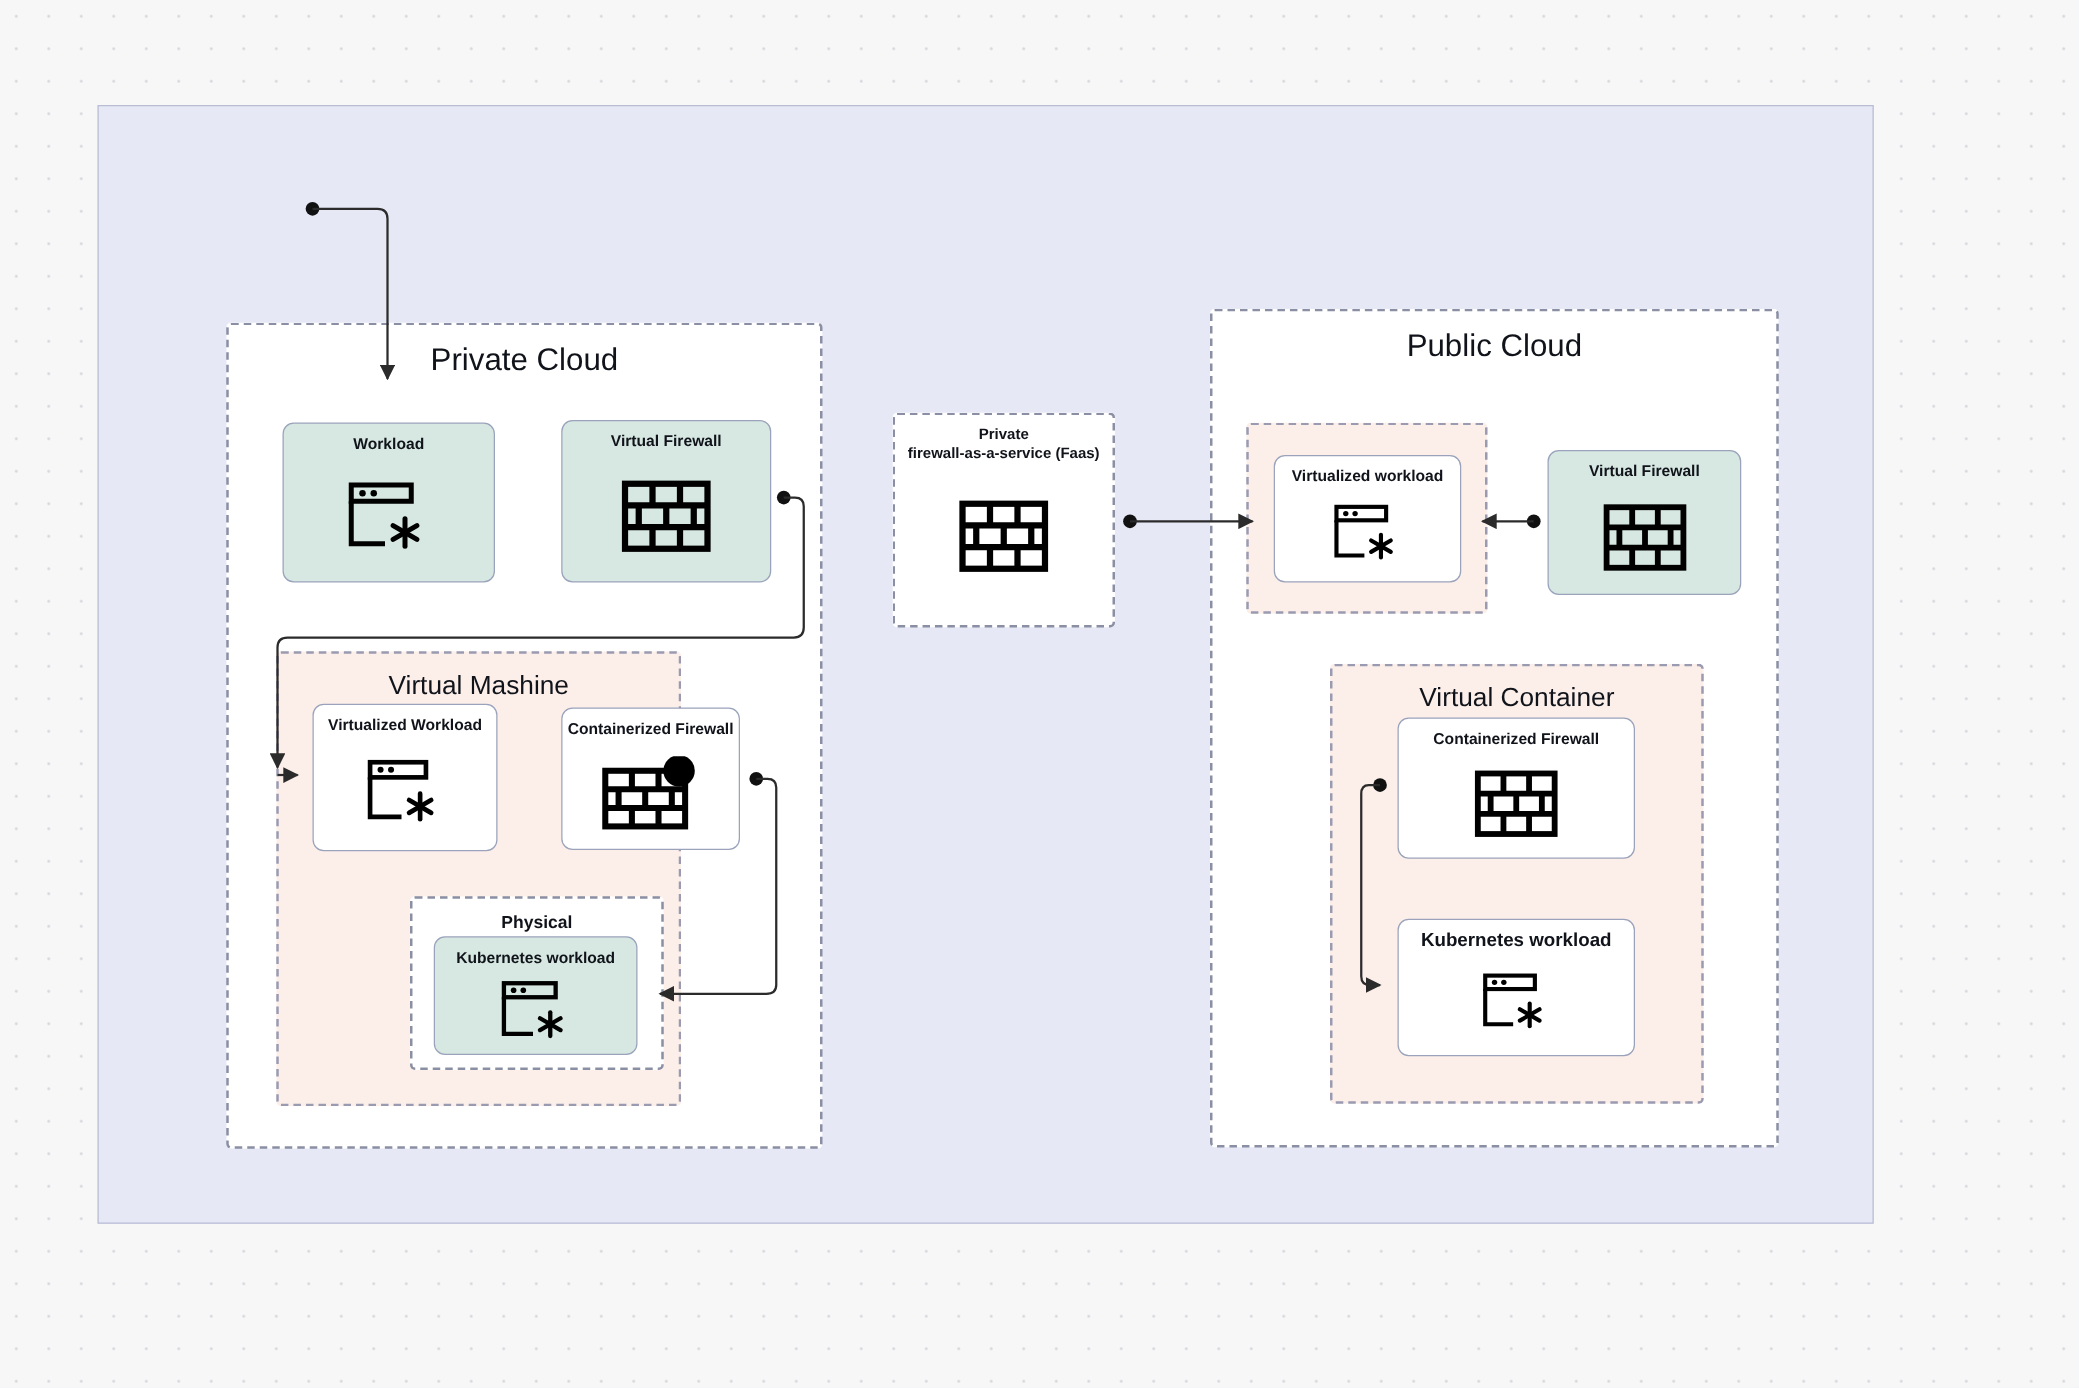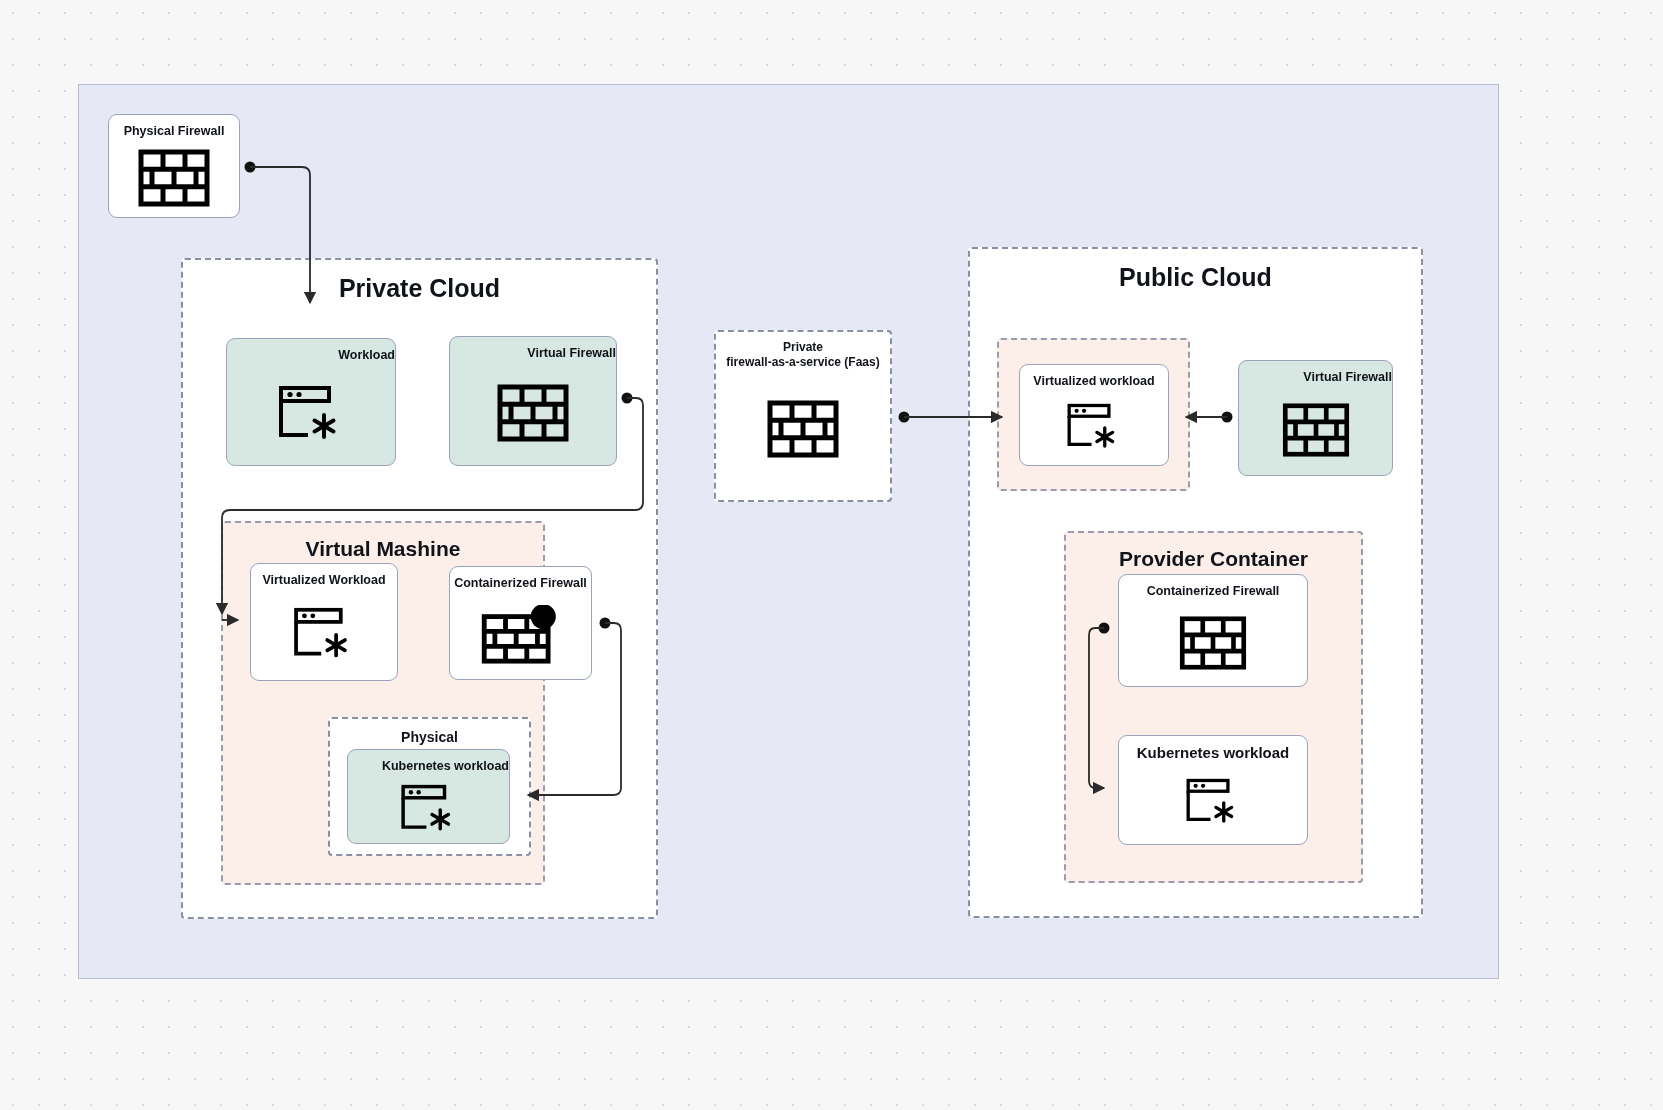--- a/index.html
+++ b/index.html
@@ -42,39 +42,39 @@
   .dashed-box.pink {
     background: #fcefea;
     border-color: #9a9ab0;
   }
   .group-title {
     position: absolute;
     left: 0;
     right: 0;
     text-align: center;
     color: #10131a;
-    font-weight: 700;
+    font-weight: 400;
   }
   .group-title.lg { font-size: 25px; top: 14px; }
   .group-title.md { font-size: 21px; top: 14px; }
   .group-title.sm { font-size: 14px; top: 10px; font-weight: 700; }
   .group-title.xs { font-size: 12px; top: 8px; font-weight: 700; line-height: 15px; }
 
   
   .node {
     position: absolute;
     border: 1px solid #9aa3bb;
     border-radius: 9px;
     box-sizing: border-box;
     background: #ffffff;
     display: flex;
     flex-direction: column;
     align-items: center;
   }
-  .node.green { background: #d6e8e1; align-items: flex-end; }
+  .node.green { background: #d6e8e1; }
   .node.white { background: #ffffff; }
   .node-label {
     margin-top: 9px;
     font-size: 12.5px;
     font-weight: 700;
     color: #10131a;
     text-align: center;
     line-height: 15px;
   }
   .node-label.big { font-size: 15px; font-weight: 700; }
@@ -95,37 +95,20 @@
     pointer-events: none;
   }
 </style>
 </head>
 <body>
 
 <div id="canvas">
 
   <div class="outer-frame"></div>
 
-  <div class="node white" style="left:108px; top:114px; width:132px; height:104px;">
-    <div class="node-label">Physical Firewall</div>
-    <div class="node-icon">
-      <svg width="72" height="58" viewBox="0 0 72 58">
-        <rect x="3" y="3" width="66" height="52" fill="none" stroke="#000" stroke-width="5"></rect>
-        <line x1="3" y1="20.3" x2="69" y2="20.3" stroke="#000" stroke-width="5"></line>
-        <line x1="3" y1="37.7" x2="69" y2="37.7" stroke="#000" stroke-width="5"></line>
-        <line x1="25" y1="3" x2="25" y2="20.3" stroke="#000" stroke-width="5"></line>
-        <line x1="47" y1="3" x2="47" y2="20.3" stroke="#000" stroke-width="5"></line>
-        <line x1="14" y1="20.3" x2="14" y2="37.7" stroke="#000" stroke-width="5"></line>
-        <line x1="36" y1="20.3" x2="36" y2="37.7" stroke="#000" stroke-width="5"></line>
-        <line x1="58" y1="20.3" x2="58" y2="37.7" stroke="#000" stroke-width="5"></line>
-        <line x1="25" y1="37.7" x2="25" y2="55" stroke="#000" stroke-width="5"></line>
-        <line x1="47" y1="37.7" x2="47" y2="55" stroke="#000" stroke-width="5"></line>
-      </svg>
-    </div>
-  </div>
 
   <div class="dashed-box" style="left:181px; top:258px; width:477px; height:661px;">
     <div class="group-title lg">Private Cloud</div>
   </div>
 
   <div class="node green" style="left:226px; top:338px; width:170px; height:128px;">
     <div class="node-label">Workload</div>
     <div class="node-icon">
       <svg width="66" height="58" viewBox="0 0 66 58">
         <rect x="3" y="3" width="48" height="13" fill="none" stroke="#000" stroke-width="4"></rect>
@@ -276,21 +259,21 @@
         <line x1="14" y1="20.3" x2="14" y2="37.7" stroke="#000" stroke-width="5"></line>
         <line x1="36" y1="20.3" x2="36" y2="37.7" stroke="#000" stroke-width="5"></line>
         <line x1="58" y1="20.3" x2="58" y2="37.7" stroke="#000" stroke-width="5"></line>
         <line x1="25" y1="37.7" x2="25" y2="55" stroke="#000" stroke-width="5"></line>
         <line x1="47" y1="37.7" x2="47" y2="55" stroke="#000" stroke-width="5"></line>
       </svg>
     </div>
   </div>
 
   <div class="dashed-box pink" style="left:1064px; top:531px; width:299px; height:352px;">
-    <div class="group-title md">Provider Container</div>
+    <div class="group-title md">Virtual Container</div>
   </div>
 
   <div class="node white" style="left:1118px; top:574px; width:190px; height:113px;">
     <div class="node-label">Containerized Firewall</div>
     <div class="node-icon">
       <svg width="70" height="54" viewBox="0 0 72 58">
         <rect x="3" y="3" width="66" height="52" fill="none" stroke="#000" stroke-width="5"></rect>
         <line x1="3" y1="20.3" x2="69" y2="20.3" stroke="#000" stroke-width="5"></line>
         <line x1="3" y1="37.7" x2="69" y2="37.7" stroke="#000" stroke-width="5"></line>
         <line x1="25" y1="3" x2="25" y2="20.3" stroke="#000" stroke-width="5"></line>

